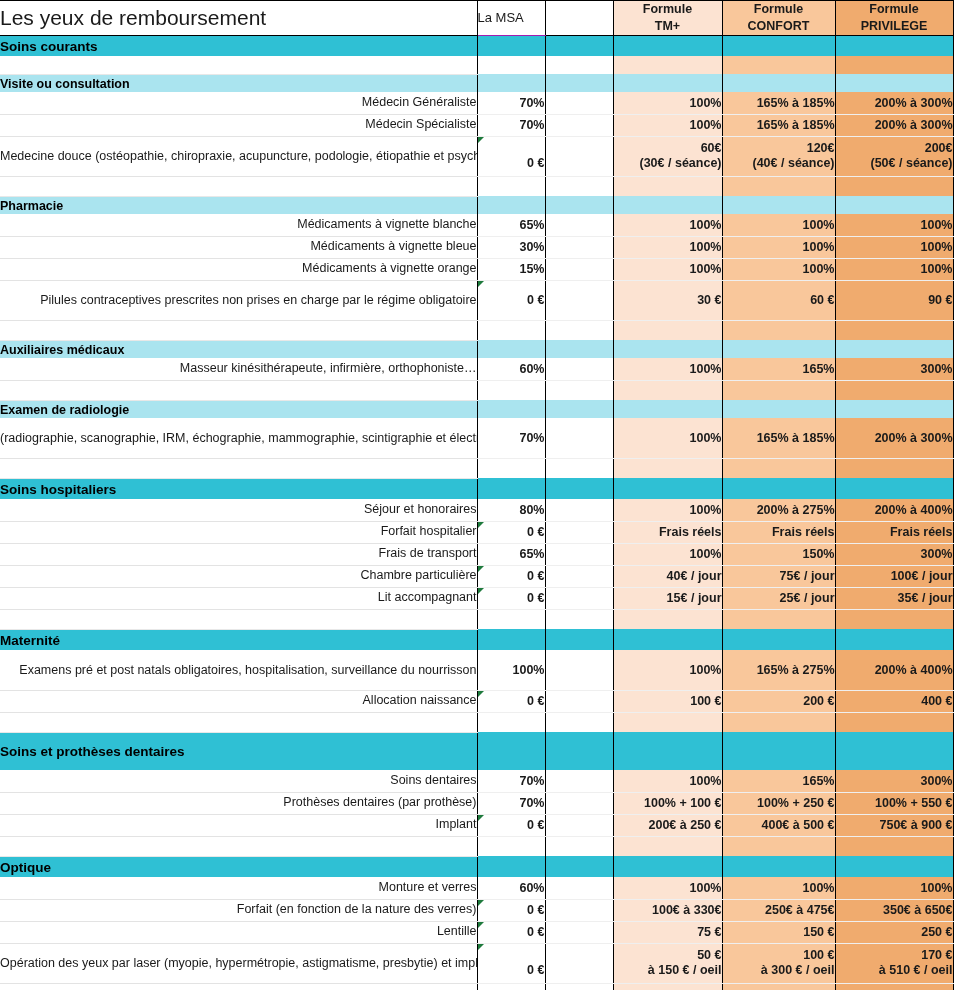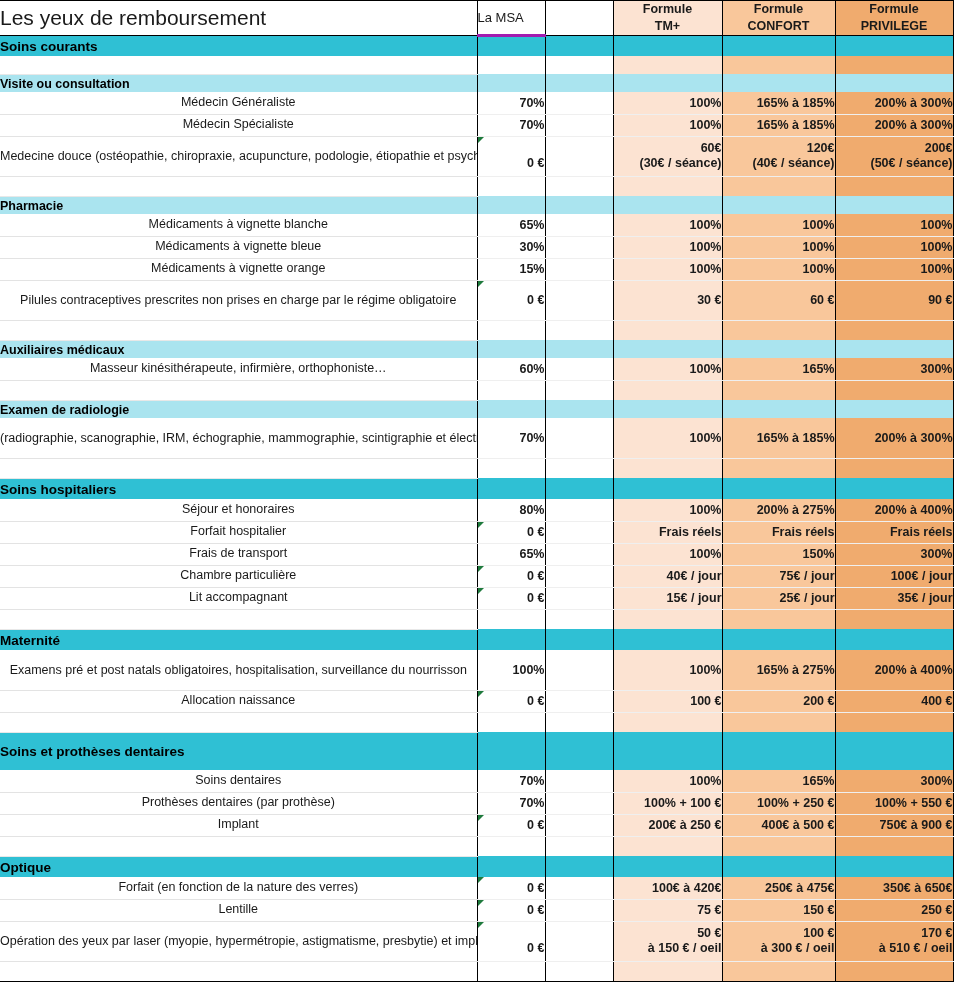--- a/index.html
+++ b/index.html
@@ -44,21 +44,21 @@
   col.c-gap      { width: 68px;  }
   col.c-tm       { width: 109px; }
   col.c-confort  { width: 113px; }
   col.c-priv     { width: 118px; }
 
   
   .label {
     padding: 2px 3px 2px 6px;
     font-size: 12.5px;
     line-height: 1.25;
-    text-align: center;
+    text-align: right;
     white-space: normal;
     border-bottom: 1px solid #e3e3e3;
     border-right: 1px solid #000;
     background: #ffffff;
   }
   .label.twoline { line-height: 1.3; }
 
   .num {
     font-size: 12.5px;
     font-weight: bold;
@@ -108,21 +108,21 @@
     border-right: 1px solid #000;
     border-bottom: 1px solid #000;
     white-space: nowrap;
   }
   .hdr-msa {
     font-size: 13px;
     text-align: left;
     padding: 4px 3px 4px 6px;
     background: #ffffff;
     border-right: 1px solid #000;
-    border-bottom: 3px solid #a21caf;
+    border-bottom: 1px solid #a21caf;
   }
   .hdr-blank {
     background: #ffffff;
     border-right: 1px solid #000;
     border-bottom: 1px solid #000;
   }
   .hdr-formula {
     font-size: 12.5px;
     font-weight: bold;
     text-align: center;
@@ -493,24 +493,32 @@
         </tr>
         <tr style="height: 21px;">
           <td class="sec">Optique</td>
           <td class="sec-fill"></td>
           <td class="sec-fill"></td>
           <td class="sec-fill"></td>
           <td class="sec-fill"></td>
           <td class="sec-fill"></td>
         </tr>
         <tr style="height: 22px;">
+          <td class="label">Monture et verres</td>
+          <td class="num msa">60%</td>
+          <td class="num gap"></td>
+          <td class="num tm">100%</td>
+          <td class="num confort">100%</td>
+          <td class="num priv">100%</td>
+        </tr>
+        <tr style="height: 22px;">
           <td class="label">Forfait  (en fonction de la nature des verres)</td>
           <td class="num msa cmt">0 €</td>
           <td class="num gap"></td>
-          <td class="num tm">100€ à 420€</td>
+          <td class="num tm">100€ à 330€</td>
           <td class="num confort">250€ à 475€</td>
           <td class="num priv">350€ à 650€</td>
         </tr>
         <tr style="height: 22px;">
           <td class="label">Lentille</td>
           <td class="num msa cmt">0 €</td>
           <td class="num gap"></td>
           <td class="num tm">75 €</td>
           <td class="num confort">150 €</td>
           <td class="num priv">250 €</td>

